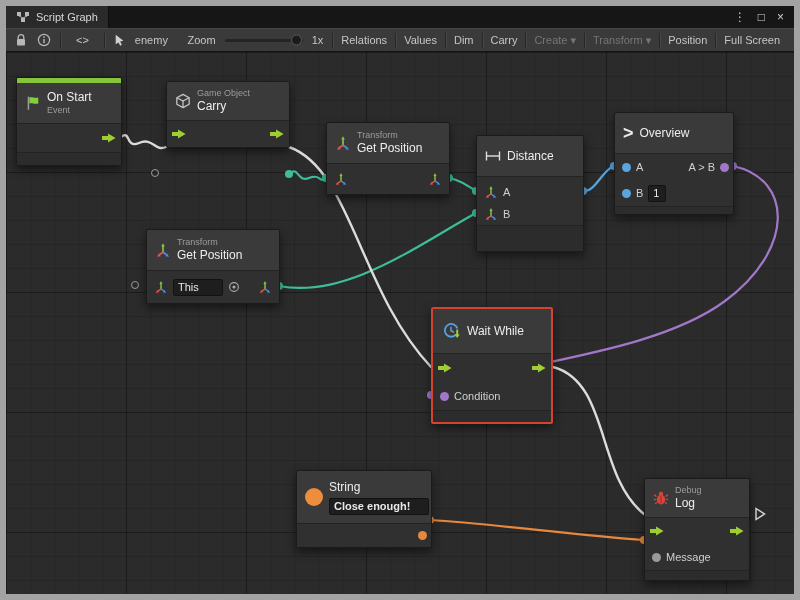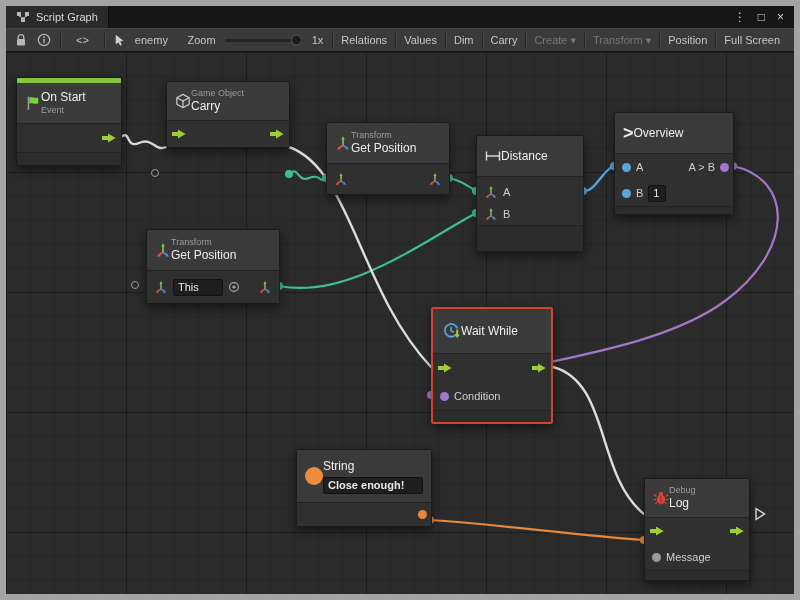--- a/index.html
+++ b/index.html
@@ -35,21 +35,21 @@
   .w-vec  { stroke:#3DBE9B; stroke-width:2.2; fill:none; stroke-linecap:round; }
   .w-num  { stroke:#58A6DF; stroke-width:2.2; fill:none; stroke-linecap:round; }
   .w-bool { stroke:#A277C9; stroke-width:2.2; fill:none; stroke-linecap:round; }
   .w-str  { stroke:#E8883C; stroke-width:2.2; fill:none; stroke-linecap:round; }
   .ep-vec { fill:#3DBE9B; } .ep-num { fill:#58A6DF; } .ep-bool { fill:#A277C9; } .ep-str { fill:#E8883C; }
 
   
   .node { position:absolute; z-index:2; background:#3A3A3A; border:1px solid #1B1B1B; border-radius:2px; box-shadow:0 4px 10px rgba(0,0,0,0.5); color:#ddd; }
   .node.selected { border:2px solid #D5422E; }
   .estrip { height:5px; background:#86C43C; border-radius:1px 1px 0 0; }
-  .nhdr { display:flex; align-items:center; padding:0 8px; }
+  .nhdr { display:flex; align-items:center; gap:6px; padding:0 8px; }
   .tt { display:flex; flex-direction:column; justify-content:center; }
   .ncat { font-size:9px; color:#9c9c9c; line-height:1.25; }
   .ntitle { font-size:12px; color:#EDEDED; line-height:1.25; white-space:nowrap; }
   .nbody { background:#303030; border-top:1px solid #232323; }
   .nfoot { background:#2C2C2C; border-top:1px solid #232323; }
   .prow { display:flex; align-items:center; position:relative; padding:0 7px; gap:5px; }
   .plabel { font-size:11px; color:#CFCFCF; white-space:nowrap; }
   .spacer { flex:1; }
   .dot { width:9px; height:9px; border-radius:50%; flex:none; }
   .dot.c-num { background:#58A6DF; } .dot.c-bool { background:#A277C9; }
@@ -392,21 +392,21 @@
             </svg>
         </div>
         <div class="prow" style="height:28px">
           <span class="dot c-bool"></span>
           <span class="plabel">Condition</span>
         </div>
       </div>
       <div class="nfoot" style="height:12px"></div>
     </div>
 
-    <div class="node" style="left:290px;top:397px;width:136px">
+    <div class="node" style="left:290px;top:418px;width:136px">
       <div class="nhdr" style="height:52px">
         <span class="orange-circle"></span>
         <div class="tt" style="gap:3px">
           <div class="ntitle">String</div>
           <input class="nval" style="width: 100px; font-weight: bold;" readonly="" value="Close enough!">
         </div>
       </div>
       <div class="nbody">
         <div class="prow" style="height:23px">
           <span class="spacer"></span>

